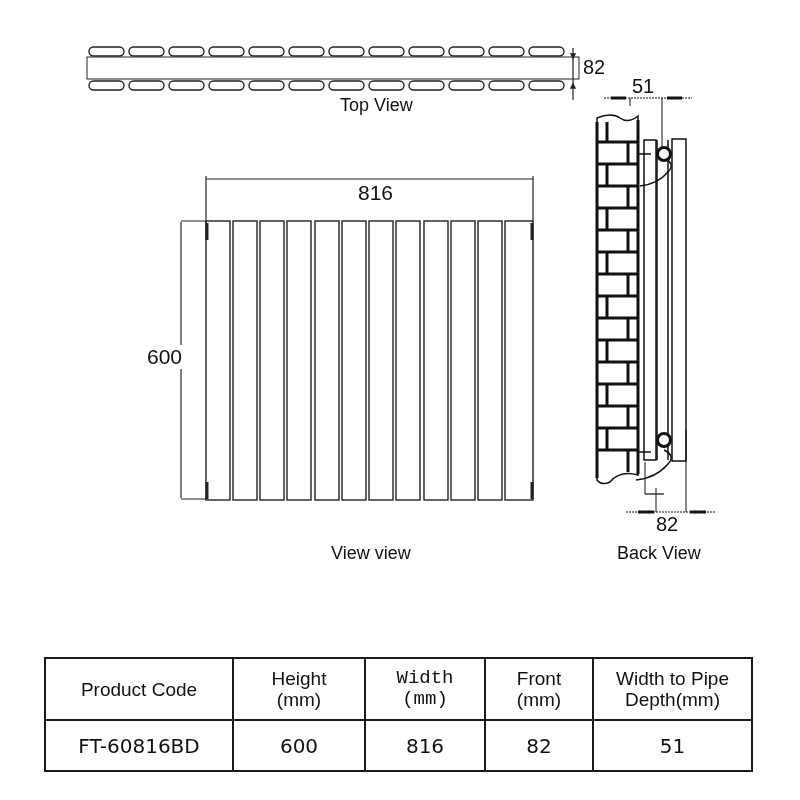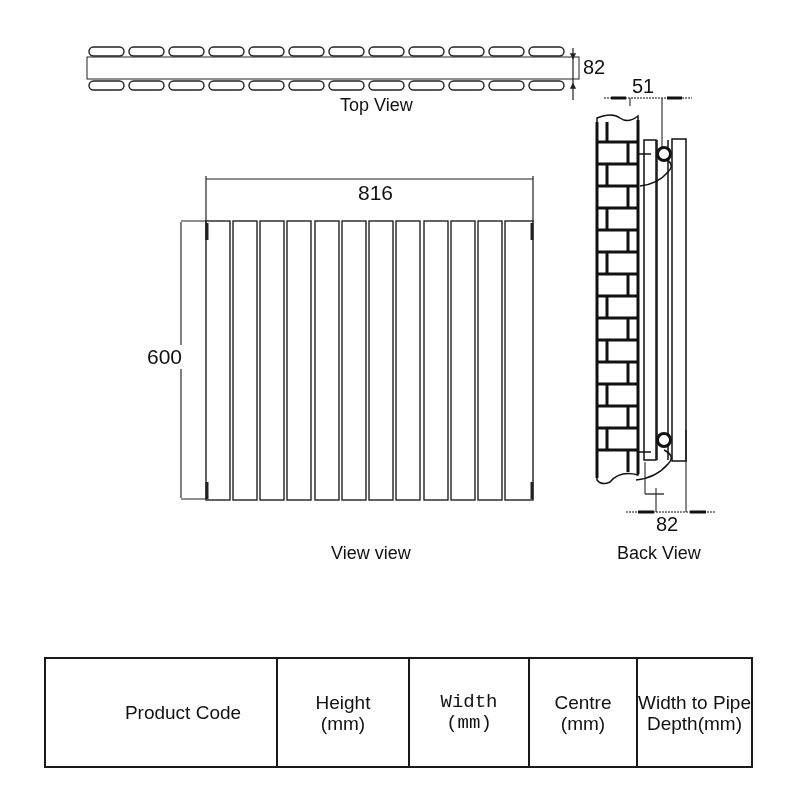--- a/index.html
+++ b/index.html
@@ -160,34 +160,41 @@
 <div class="abs lbl" style="left:147px; top:345px; font-size:21px; background:#fff;">600</div>
 <div class="abs lbl" style="left:331px; top:543px; font-size:18px;">View view</div>
 
 <div class="abs lbl" style="left:632px; top:75px; font-size:20px;">51</div>
 <div class="abs lbl" style="left:656px; top:513px; font-size:20px;">82</div>
 <div class="abs lbl" style="left:593px; top:543px; font-size:18px;margin-left:24px;">Back View</div>
 
 <table class="spec">
   <tbody>
       <tr class="head">
-    <td style="width:186px;padding-left:44px;">
+    <td style="width:186px;">
       <span>Product Code</span>
     </td>
     <td style="width:130px;margin-left:32px;">
       <span>Height</span><br>
       <span>(mm)</span>
     </td>
     <td style="width:118px;font-family:Liberation Mono, monospace;">
       <span>Width</span><br>
       <span>(mm)</span>
     </td>
     <td style="width:106px;">
-      <span>Centre</span><br>
+      <span>Front</span><br>
       <span>(mm)</span>
     </td>
     <td>
       <span>Width to Pipe</span><br>
       <span>Depth(mm)</span>
     </td>
   </tr>
+  <tr class="row">
+    <td>FT-60816BD</td>
+    <td>600</td>
+    <td>816</td>
+    <td>82</td>
+    <td>51</td>
+  </tr>
 </tbody>
   </table>
 
 </body></html>

